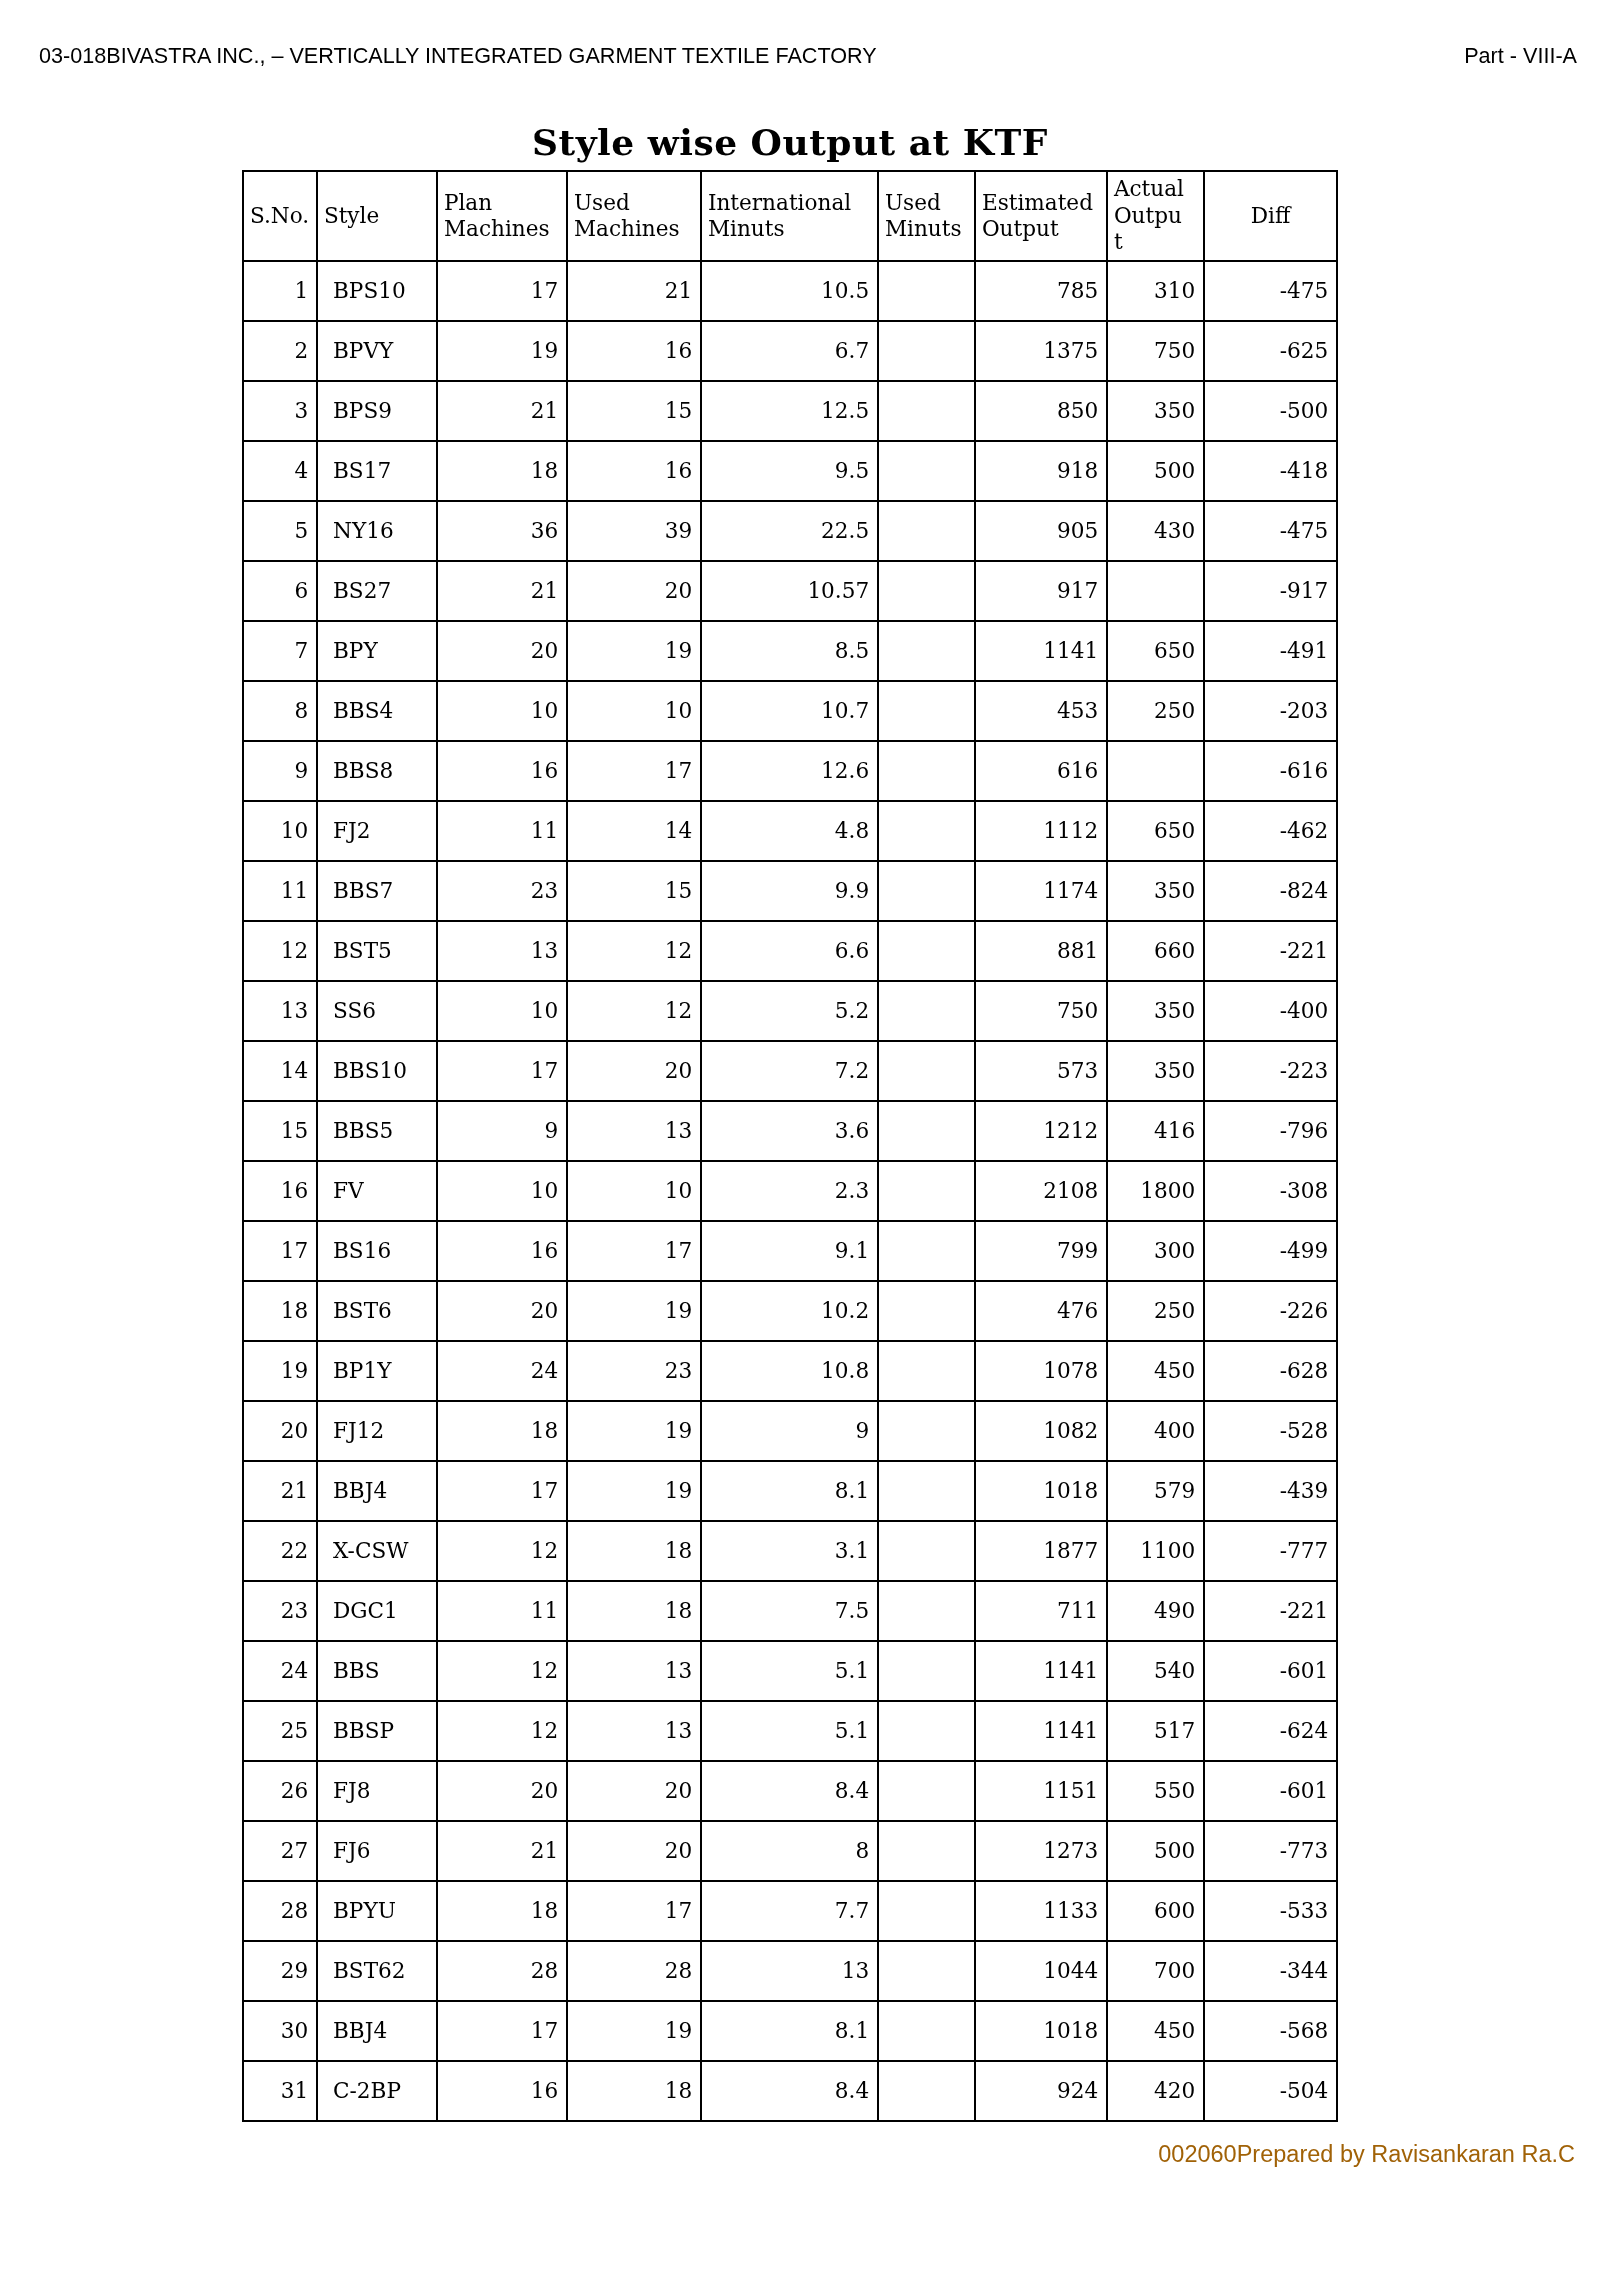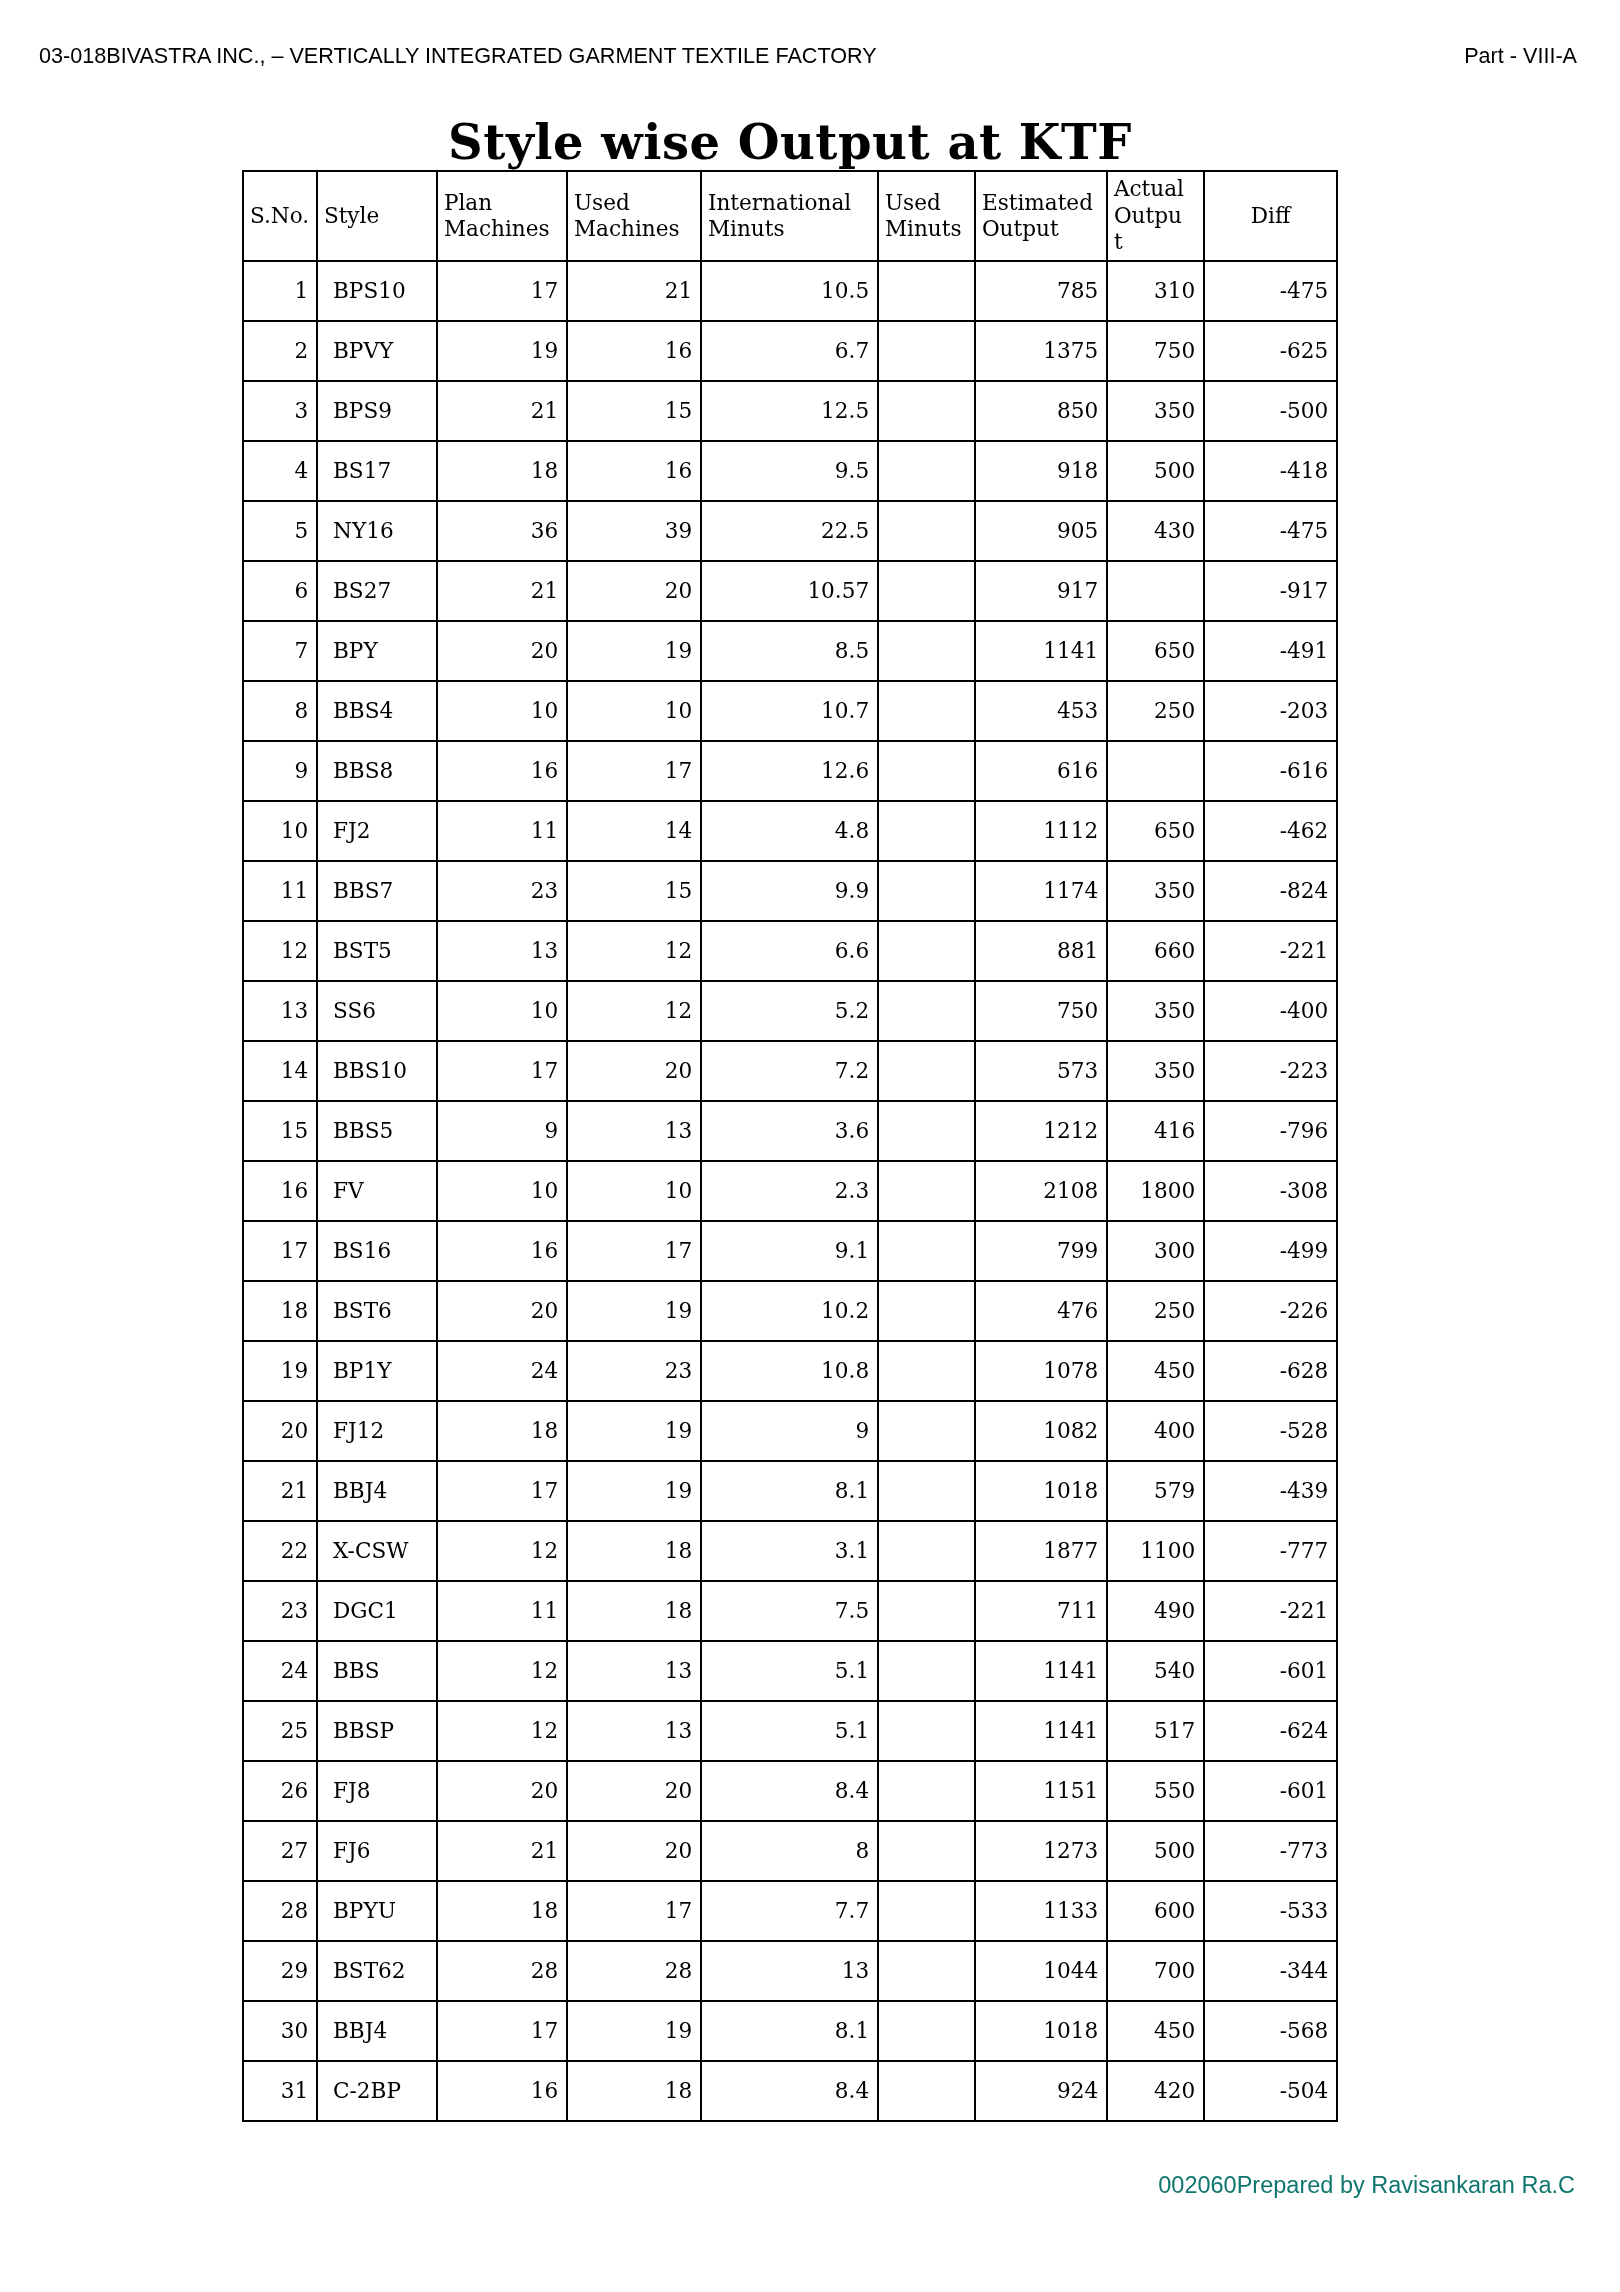--- a/index.html
+++ b/index.html
@@ -24,21 +24,21 @@
     font-size: 21.6px;
     line-height: 26.5px;
     color: #000000;
   }
   .doc-title {
     width: 1096px;
     margin: 49px 0 0 242px;
     text-align: center;
     font-family: "DejaVu Serif", serif;
     font-weight: bold;
-    font-size: 48px;
+    font-size: 36px;
     line-height: 46px;
     letter-spacing: 0.5px;
   }
   table.output-table {
     margin: 5.9px 0 0 242px;
     width: 1096px;
     table-layout: fixed;
     border-collapse: collapse;
     font-family: "DejaVu Serif", serif;
     font-size: 21.6px;
@@ -73,27 +73,27 @@
     padding: 2px 7.8px;
   }
   tbody td.num-cell {
     text-align: right;
   }
   tbody td.style-cell {
     text-align: left;
     padding-left: 15px;
   }
   .footer-line {
-    margin-top: 49px;
+    margin-top: 18px;
     padding-right: 45px;
     text-align: right;
     font-family: "Liberation Sans", sans-serif;
     font-size: 23.5px;
     line-height: 28px;
-    color: #0f766e;
+    color: #a16207;
   }
 </style>
 </head>
 <body>
 
 <div class="page">
 
   <div class="top-header">
     <span>03-018BIVASTRA INC., – VERTICALLY INTEGRATED GARMENT TEXTILE FACTORY</span>
     <span>Part - VIII-A</span>

